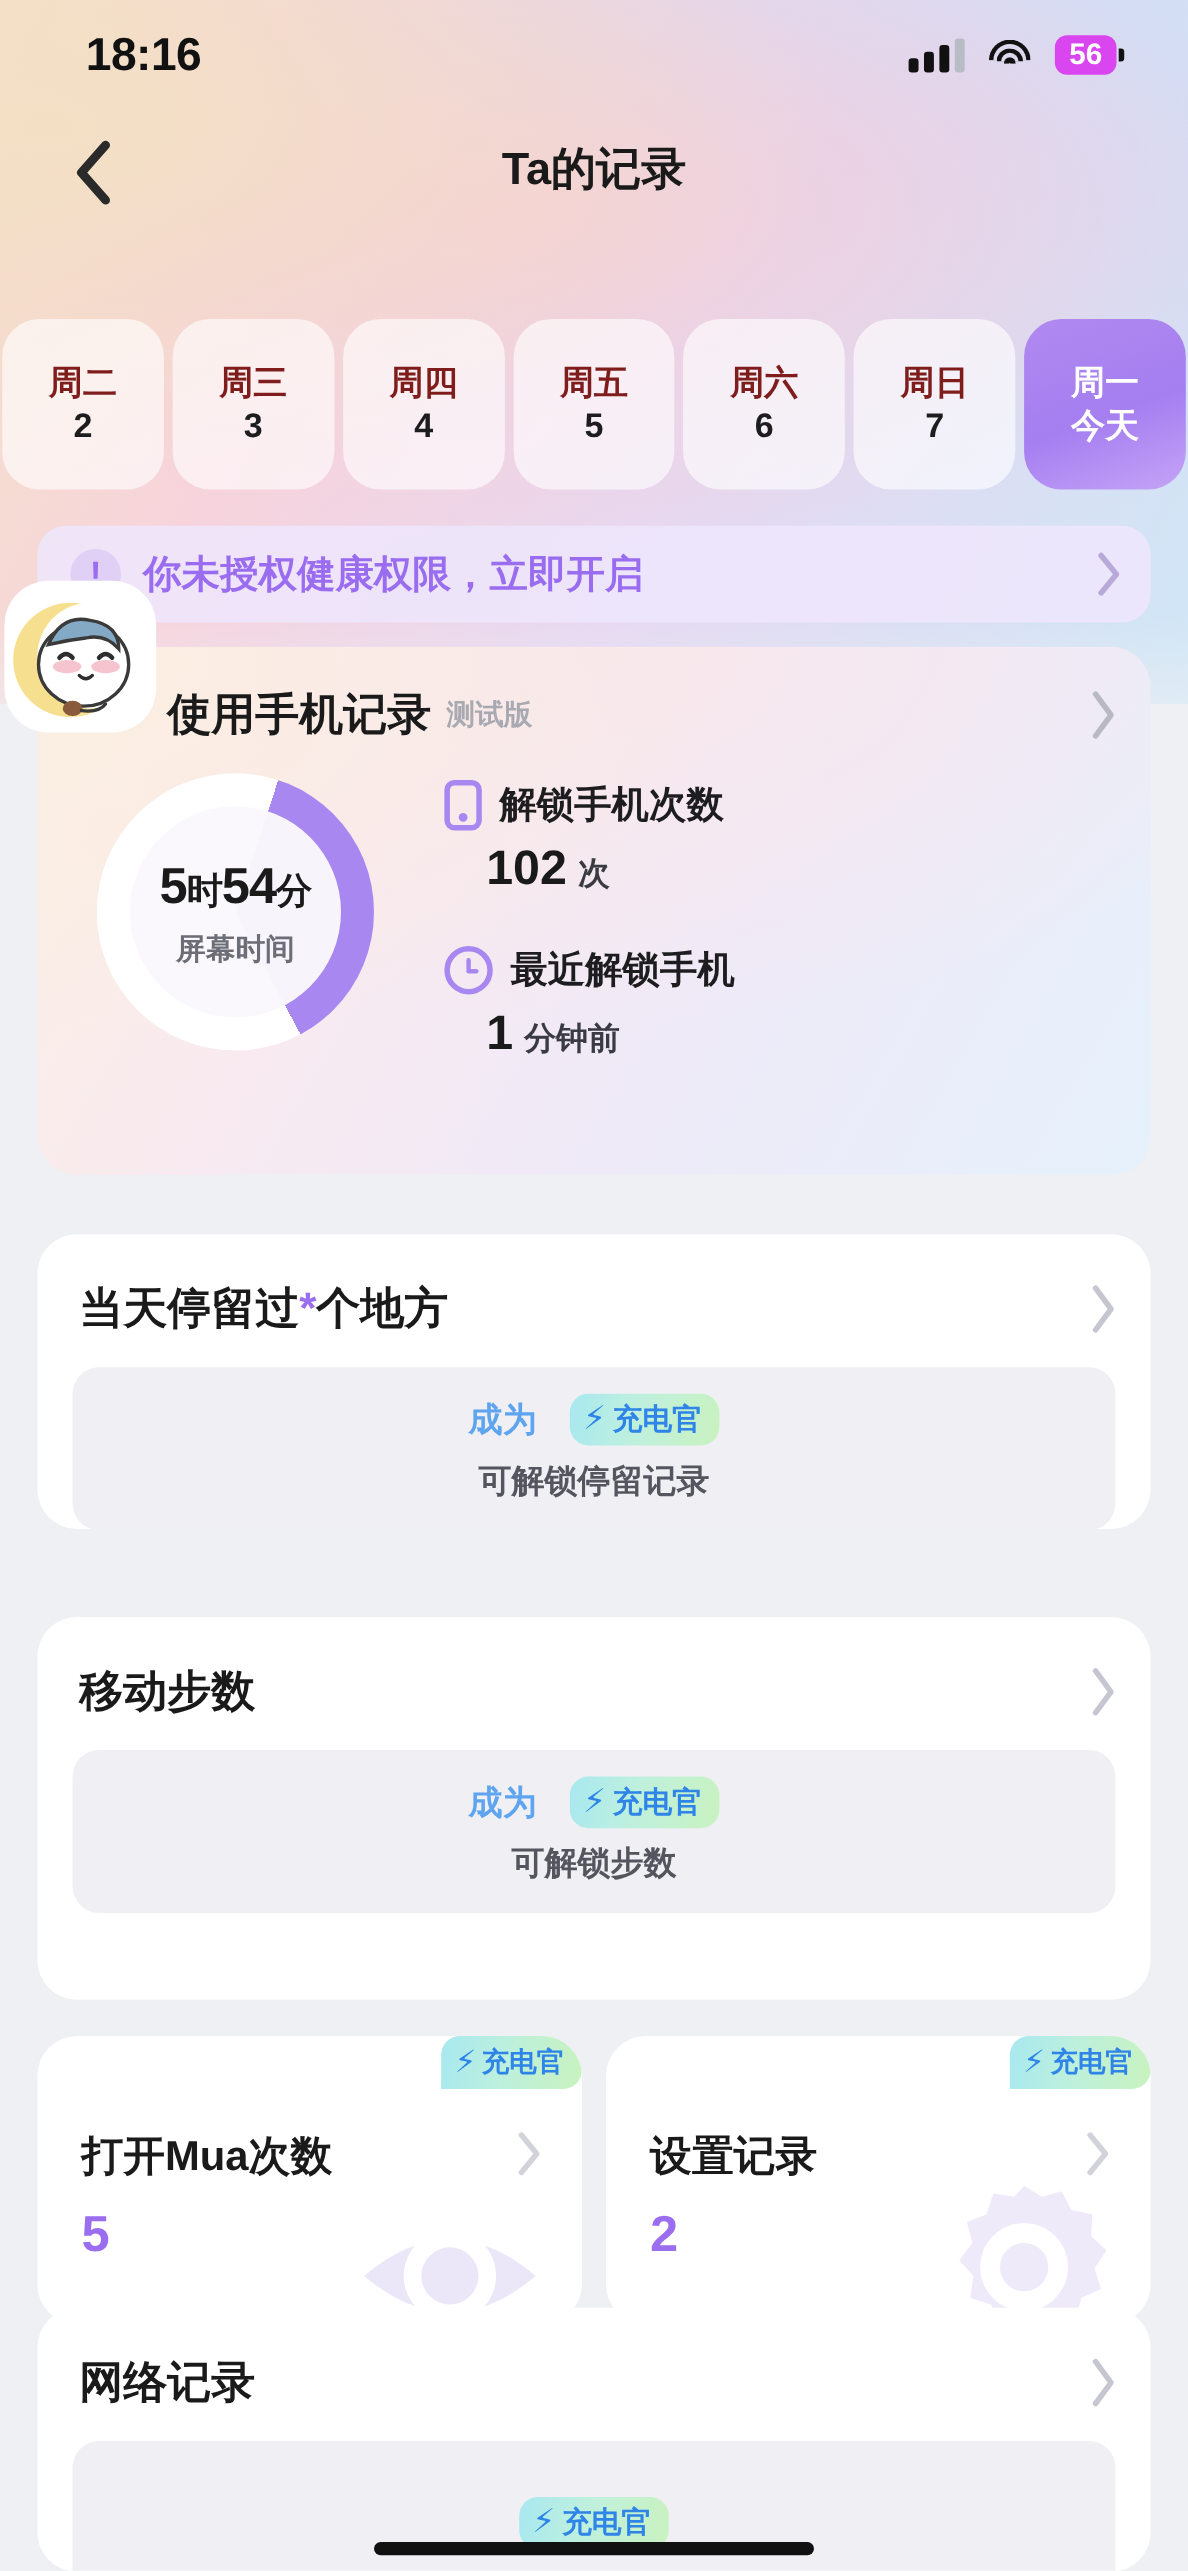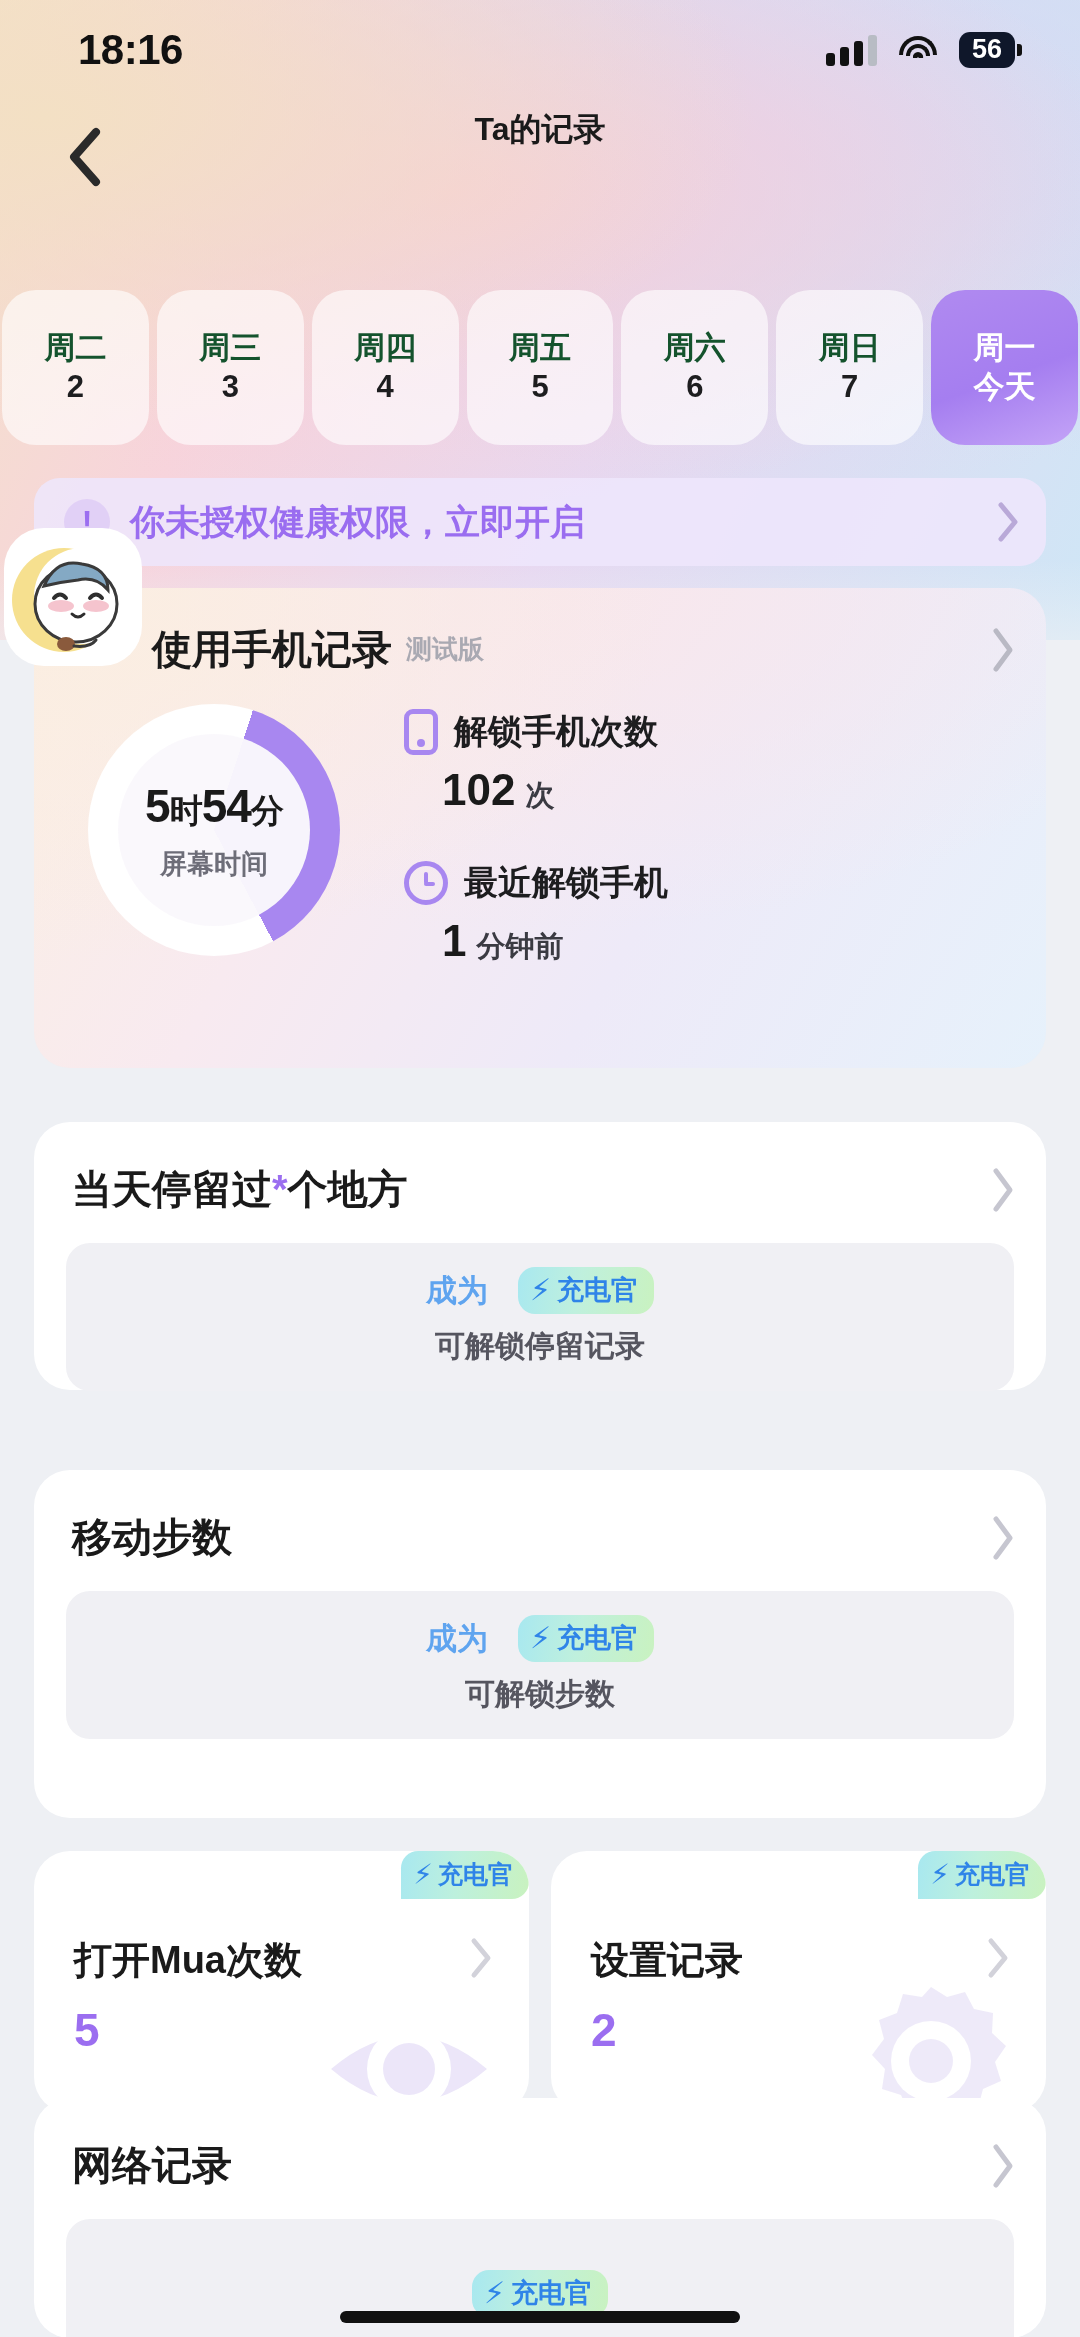--- a/index.html
+++ b/index.html
@@ -46,49 +46,49 @@
 
   .wifi { width:38px; height:28px; position:relative; }
   .wifi span { position:absolute; left:50%; transform:translateX(-50%);
                border:4px solid #111; border-bottom:none; border-radius:50% 50% 0 0/100% 100% 0 0; }
   .wifi span:nth-child(1){ width:38px; height:19px; top:0; }
   .wifi span:nth-child(2){ width:24px; height:12px; top:8px; }
   .wifi span:nth-child(3){ width:11px; height:6px; top:16px; border-width:5px; }
 
   .battery { display:flex; align-items:center; }
   .battery-body {
-    background:#0f172a; color:#fff; font-size:27px; font-weight:bold;
+    background:#d946ef; color:#fff; font-size:27px; font-weight:bold;
     border-radius:11px; padding:3px 11px 4px; line-height:1.05; min-width:56px; text-align:center;
   }
   .battery-nub { width:5px; height:12px; background:#111; border-radius:0 3px 3px 0; margin-left:2px; }
 
   
   .navbar { position:absolute; top:100px; left:0; width:1080px; height:110px; }
   .back-btn {
     position:absolute; left:50px; top:22px; width:70px; height:70px;
     display:flex; align-items:center; justify-content:center; cursor:pointer;
   }
   .back-btn svg { display:block; }
   .nav-title {
-    position:absolute; left:0; width:1080px; text-align:center; top:8px;
-    font-size:32px; font-weight:bold; color:#1a1a1a;
+    position:absolute; left:0; width:1080px; text-align:center; top:26px;
+    font-size:41px; font-weight:bold; color:#1a1a1a;
   }
 
   
   .daystrip {
     position:absolute; top:290px; left:0; width:1080px;
     display:flex; gap:8px; padding:0 2px;
   }
   .day {
     flex:1 1 0; height:155px; border-radius:34px;
     background:rgba(255,255,255,0.62);
     display:flex; flex-direction:column; align-items:center; justify-content:center;
     gap:4px; cursor:pointer;
   }
-  .day .dw { font-size:31px; font-weight:bold; color:#14532d; line-height:1.12; }
+  .day .dw { font-size:31px; font-weight:bold; color:#7f1d1d; line-height:1.12; }
   .day .dn { font-size:31px; font-weight:bold; color:#1d1d1f; line-height:1.12; }
   .day.today {
     background:linear-gradient(160deg,#b08af0 0%,#a57ef0 55%,#c4a4f7 100%);
   }
   .day.today .dw, .day.today .dn { color:#ffffff; }
 
   
   .alert {
     position:absolute; top:478px; left:34px; width:1012px; height:88px;
     background:rgba(238,230,252,0.88); border-radius:26px;

